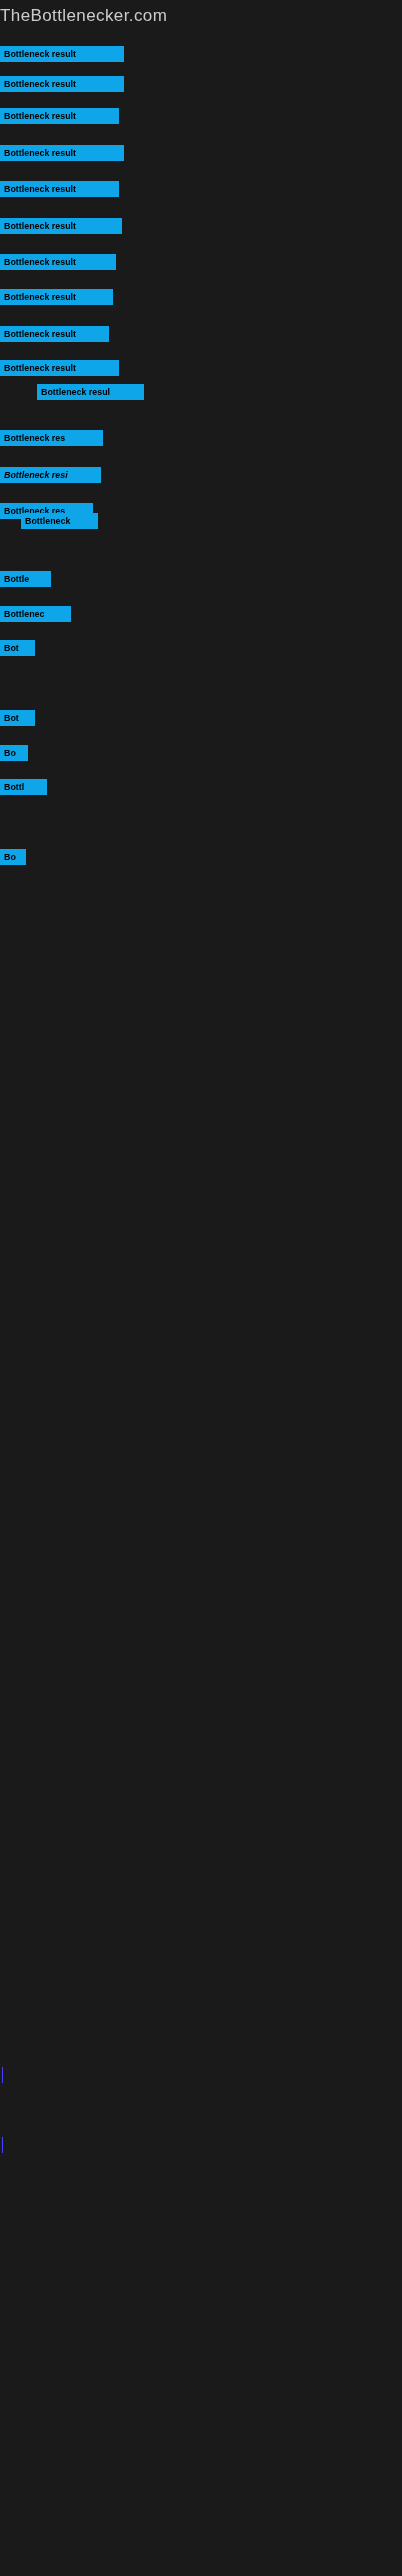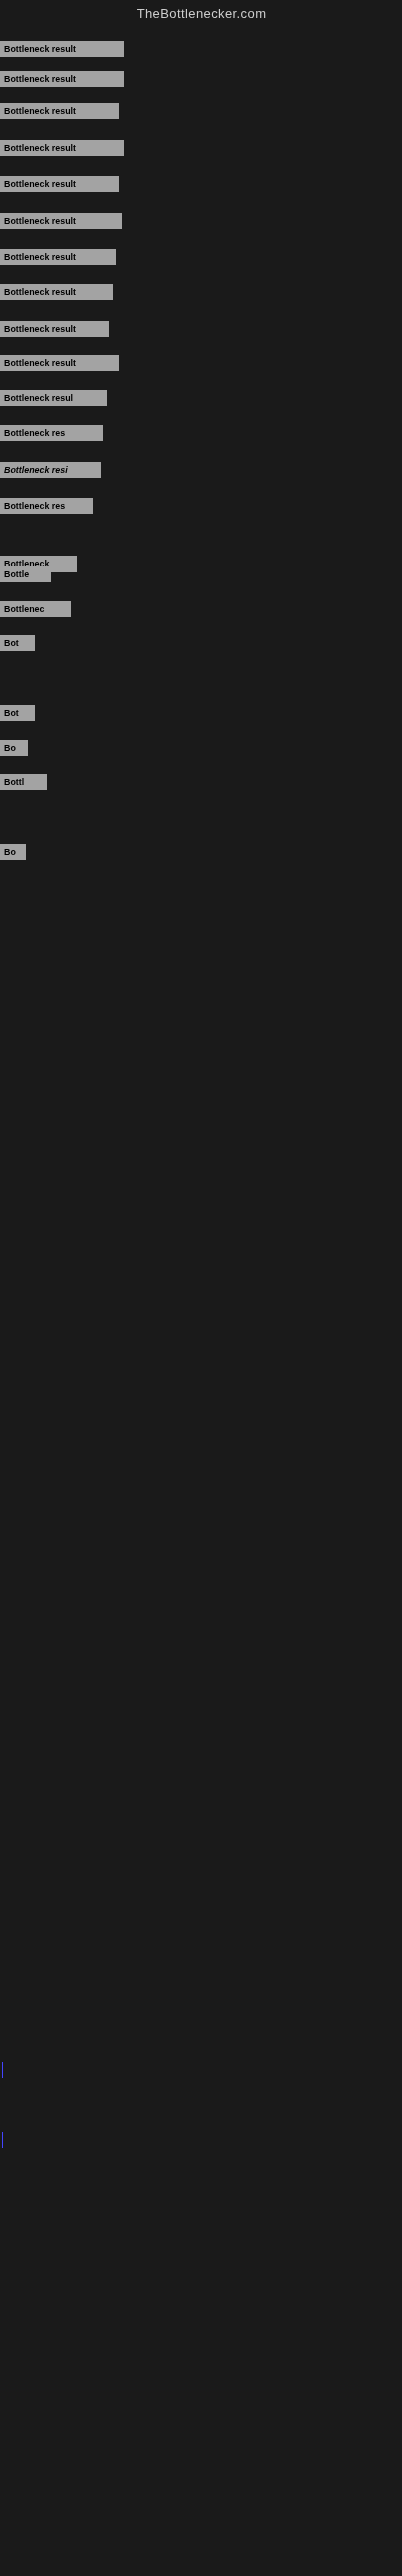--- a/index.html
+++ b/index.html
@@ -8,34 +8,33 @@
       box-sizing: border-box;
     }
     body {
       width: 403px;
       min-height: 2576px;
       background-color: #1a1a1a;
       font-family: Arial, sans-serif;
       position: relative;
     }
     .site-title {
-      text-align: center;
       color: #cccccc;
-      font-size: 13px;
+      font-size: 17px;
       padding: 6.4px 0 3.2px 0;
       letter-spacing: 0.4px;
     }
     .bar-row {
       position: absolute;
       left: 0;
       display: flex;
       align-items: center;
     }
     .bar-label {
-      background-color: #a3a3a3;
+      background-color: #0ea5e9;
       color: #000;
       font-size: 8.9px;
       font-weight: bold;
       padding: 2.4px 4px;
       white-space: nowrap;
       overflow: hidden;
       height: 16px;
       display: flex;
       align-items: center;
     }
@@ -75,33 +74,33 @@
     </div>
     <div class="bar-row" style="top: 259px;">
       <div class="bar-label" style="width: 113px;">Bottleneck result</div>
     </div>
     <div class="bar-row" style="top: 296px;">
       <div class="bar-label" style="width: 109px;">Bottleneck result</div>
     </div>
     <div class="bar-row" style="top: 330px;">
       <div class="bar-label" style="width: 119px;">Bottleneck result</div>
     </div>
-    <div class="bar-row" style="top: 365px;">
+    <div class="bar-row" style="top: 354px; padding-left: 37px;">
       <div class="bar-label" style="width: 107px;">Bottleneck resul</div>
     </div>
     <div class="bar-row" style="top: 400px;">
       <div class="bar-label" style="width: 103px;">Bottleneck res</div>
     </div>
     <div class="bar-row" style="top: 437px;">
       <div class="bar-label" style="width: 101px; font-style: italic;">Bottleneck resi</div>
     </div>
     <div class="bar-row" style="top: 473px;">
       <div class="bar-label" style="width: 93px;">Bottleneck res</div>
     </div>
-    <div class="bar-row" style="top: 531px;">
+    <div class="bar-row" style="top: 483px; margin-left: 21px;">
       <div class="bar-label" style="width: 77px;">Bottleneck</div>
     </div>
     <div class="bar-row" style="top: 541px;">
       <div class="bar-label" style="width: 51px;">Bottle</div>
     </div>
     <div class="bar-row" style="top: 576px;">
       <div class="bar-label" style="width: 71px;">Bottlenec</div>
     </div>
     <div class="bar-row" style="top: 610px;">
       <div class="bar-label" style="width: 35px;">Bot</div>

